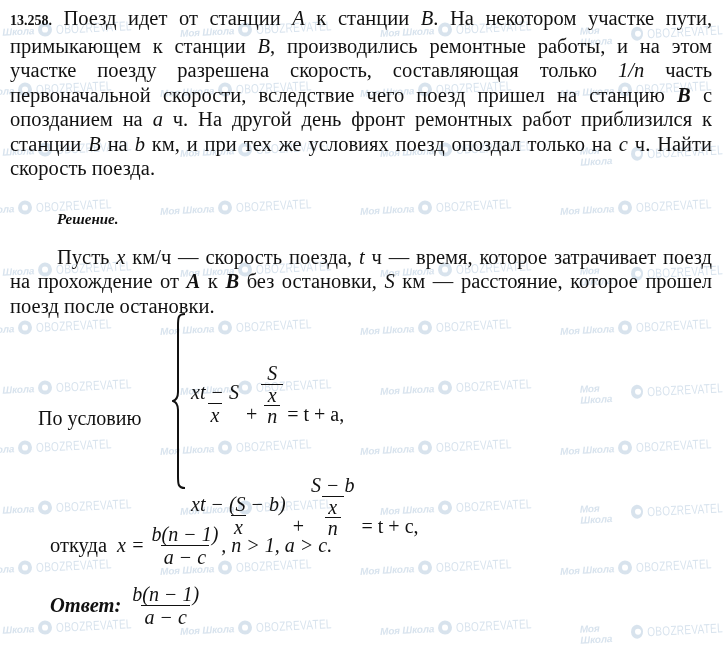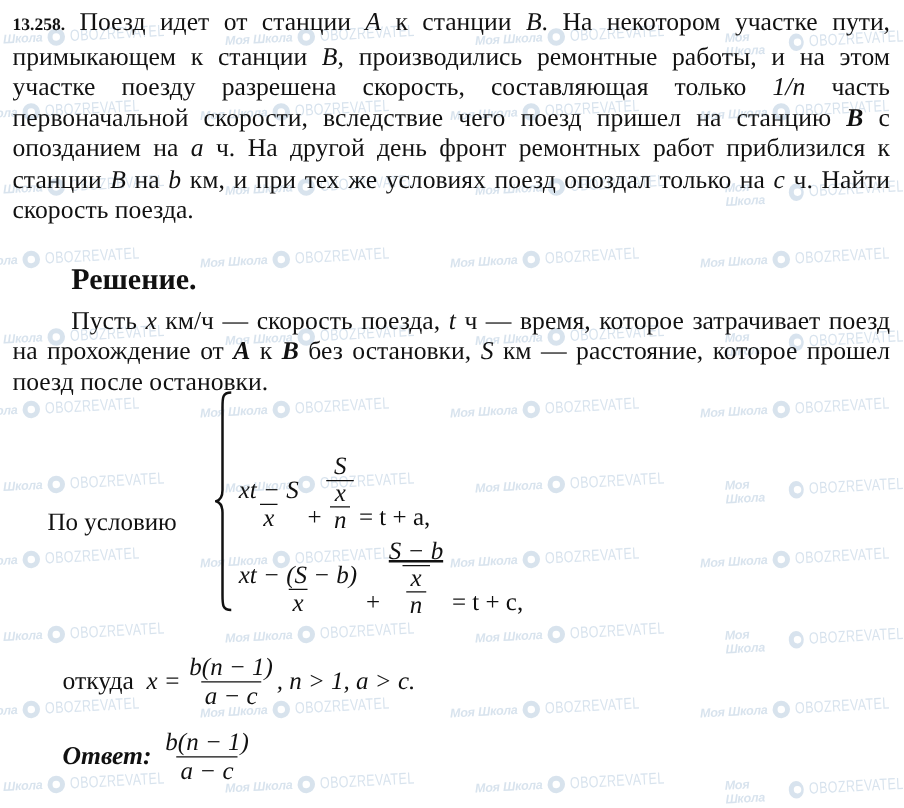--- a/index.html
+++ b/index.html
@@ -13,21 +13,21 @@
   .wm .logo { width:14px; height:14px; border-radius:50%; background:#b9cde0; position:relative; }
   .wm .logo::after { content:""; position:absolute; left:4px; top:4px; width:6px; height:6px; border-radius:50%; background:#fff; }
   .wm .ob { font-family:"Liberation Sans", sans-serif; font-size:10px; color:#b9cde0; letter-spacing:0.3px; transform:scaleY(1.3); }
 
   .content { position:absolute; left:0; top:0; width:723px; z-index:1; }
   .para { position:absolute; left:10px; width:702px; font-size:20.5px; line-height:24.5px; text-align:justify; }
   .para p { margin:0; }
   .num { font-weight:bold; font-size:14px; }
   .v { font-style:italic; }
   .b { font-weight:bold; }
-  .heading { position:absolute; left:57px; top:211px; font-size:24px; font-weight:bold; }
+  .heading { position:absolute; left:57px; top:211px; font-size:15px; font-style:italic; font-weight:bold; }
   .sol { position:absolute; left:10px; top:233px; width:702px; font-size:20.5px; line-height:24.5px; text-align:justify; }
   .sol .first { text-indent:47px; }
 
   .math { font-style:italic; font-size:20px; }
   .frac { display:inline-flex; flex-direction:column; align-items:center; vertical-align:middle; }
   .frac .num-p { padding:0 3px; line-height:22px; }
   .frac .den-p { border-top:1.4px solid #111; padding:0 3px; line-height:22px; }
   .frac .inner .den-p, .frac .inner .num-p { line-height:20px; }
   .op { font-style:normal; padding:0 4px; font-size:20px; }
 
@@ -305,21 +305,21 @@
     </div>
   </div>
 
   <div class="eq2 math">
     <div class="eq-row">
       <span class="frac">
         <span class="num-p">xt − (S − b)</span>
         <span class="den-p">x</span>
       </span>
       <span class="op">+</span>
-      <span class="frac" style="text-decoration:underline;">
+      <span class="frac" style="margin-top:44px;">
         <span class="num-p">S − b</span>
         <span class="den-p inner">
           <span class="frac">
             <span class="num-p">x</span>
             <span class="den-p">n</span>
           </span>
         </span>
       </span>
       <span class="op">= t + c,</span>
     </div>

